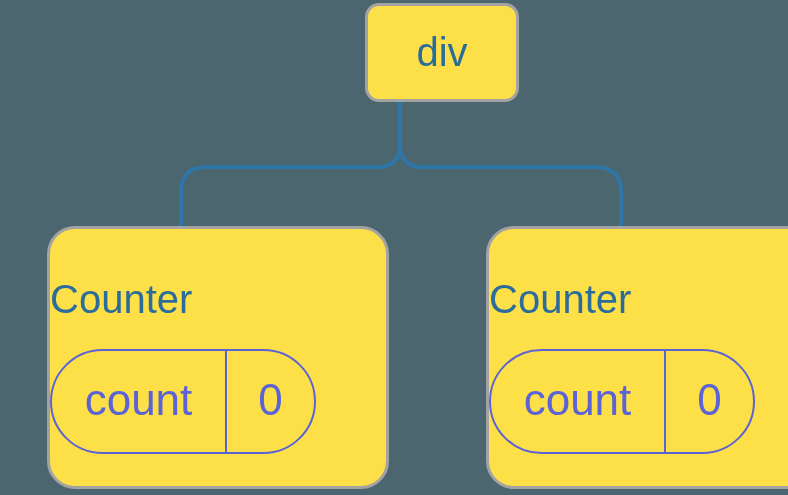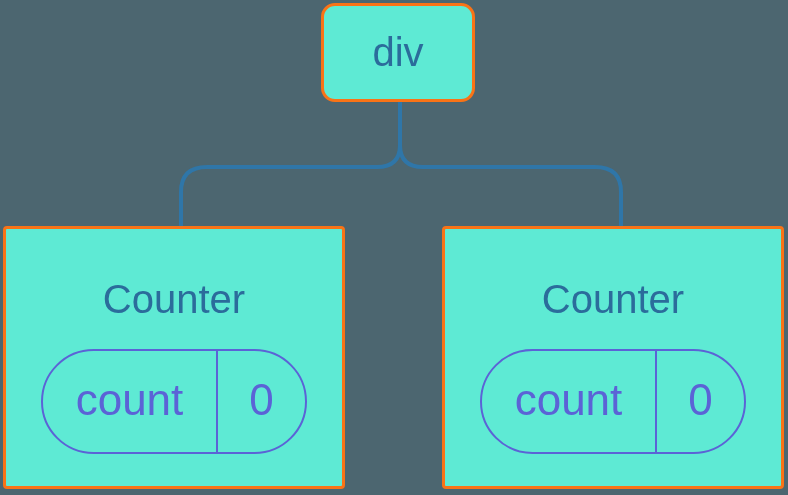--- a/index.html
+++ b/index.html
@@ -21,24 +21,25 @@
     height: 495px;
   }
   .connector-svg {
     position: absolute;
     left: 0;
     top: 0;
     z-index: 0;
   }
   .node {
     position: absolute;
-    background: #5eead4;
-    border: 3px solid #f97316;
+    background: #fde047;
+    border: 3px solid #a3a3a3;
     box-sizing: border-box;
     z-index: 1;
+    margin-left: 44px;
   }
   .root-node {
     left: 321px;
     top: 3px;
     width: 154px;
     height: 99px;
     border-radius: 14px;
     display: flex;
     align-items: center;
     justify-content: center;
@@ -47,24 +48,23 @@
     font-size: 40px;
     font-weight: 500;
     color: #2B6C9B;
     line-height: 1;
     padding-bottom: 2px;
   }
   .component-card {
     top: 226px;
     width: 342px;
     height: 263px;
-    border-radius: 4px;
+    border-radius: 28px;
     display: flex;
     flex-direction: column;
-    align-items: center;
   }
   .card-left  { left: 3px; }
   .card-right { left: 442px; }
   .component-title {
     margin-top: 50px;
     font-size: 40px;
     font-weight: 500;
     color: #2B6C9B;
     line-height: 1;
   }

